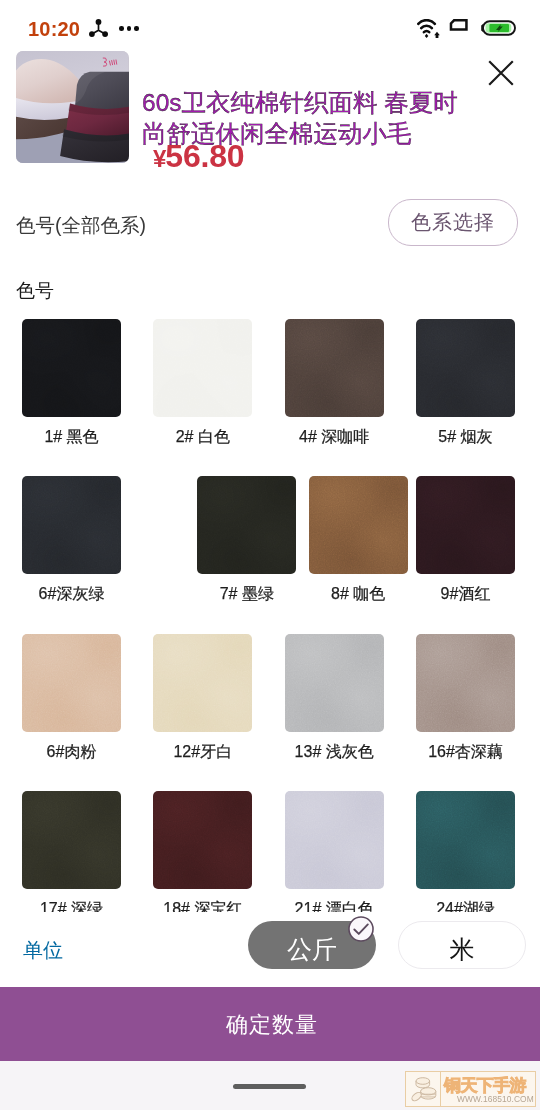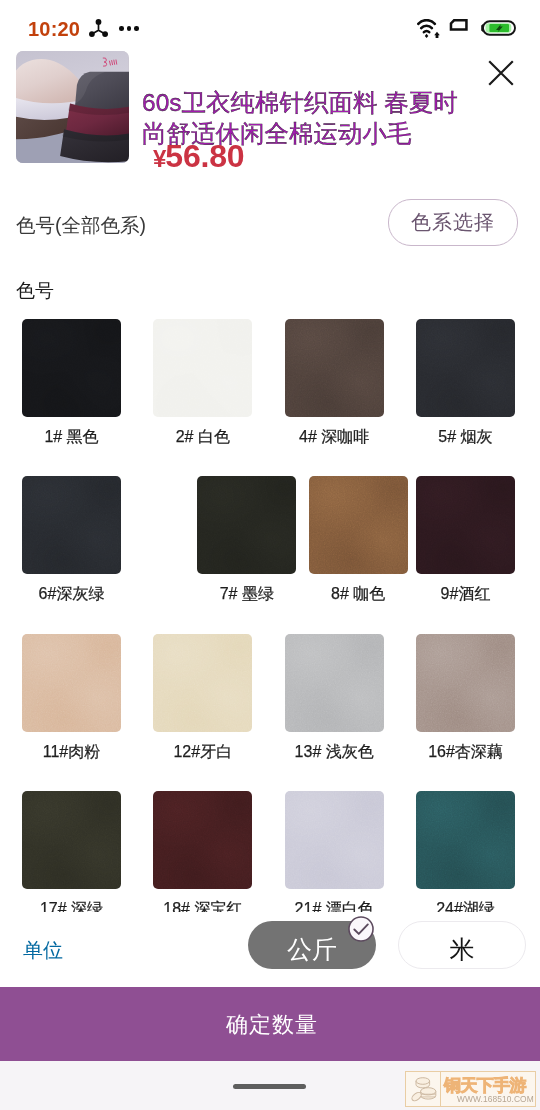--- a/index.html
+++ b/index.html
@@ -229,21 +229,21 @@
           </svg>
         </div>
         <div class="sw-label">9#酒红</div>
       </div>
       <div class="sw-cell" style="left: 0px; top: 314.8px;">
         <div class="sw-box" style="background: rgb(219, 187, 161);">
           <svg class="sw-noise">
             <rect width="100%" height="100%" filter="url(#fabricNoise)"></rect>
           </svg>
         </div>
-        <div class="sw-label">11#肉粉</div>
+        <div class="sw-label">6#肉粉</div>
       </div>
       <div class="sw-cell" style="left: 131.33px; top: 314.8px;">
         <div class="sw-box" style="background: rgb(230, 218, 189);">
           <svg class="sw-noise">
             <rect width="100%" height="100%" filter="url(#fabricNoise)"></rect>
           </svg>
         </div>
         <div class="sw-label">12#牙白</div>
       </div>
       <div class="sw-cell" style="left: 262.66px; top: 314.8px;">

